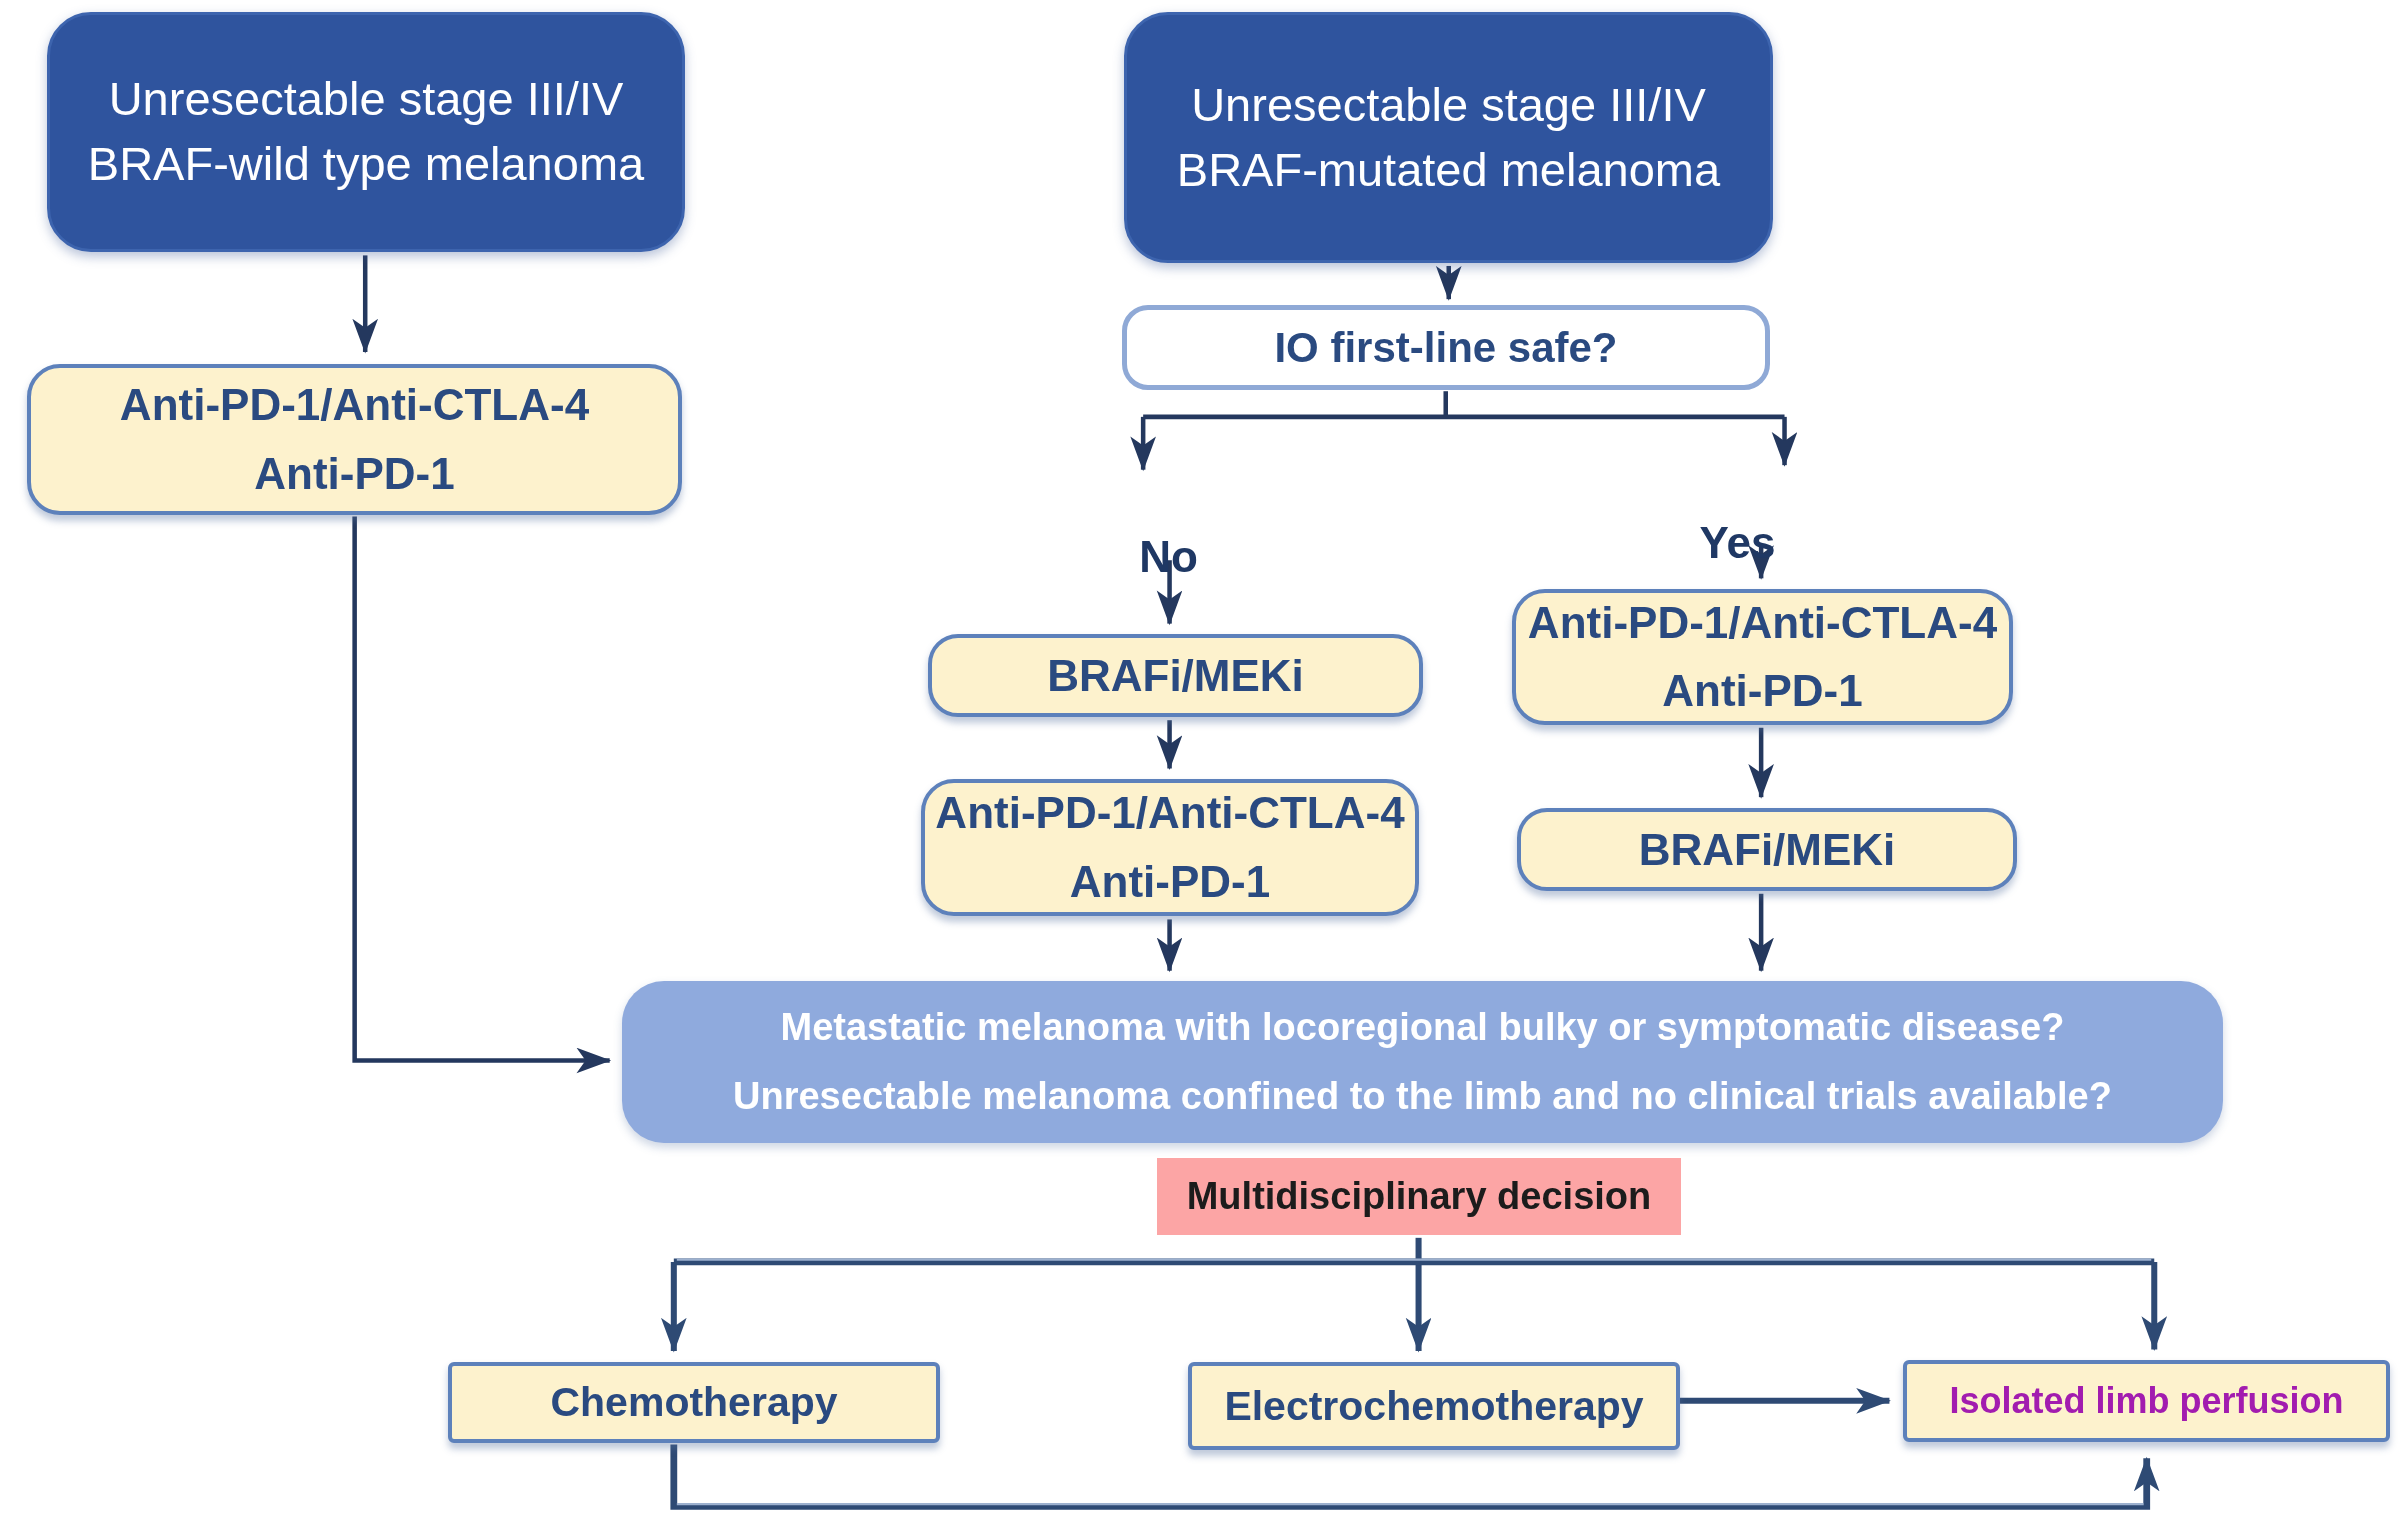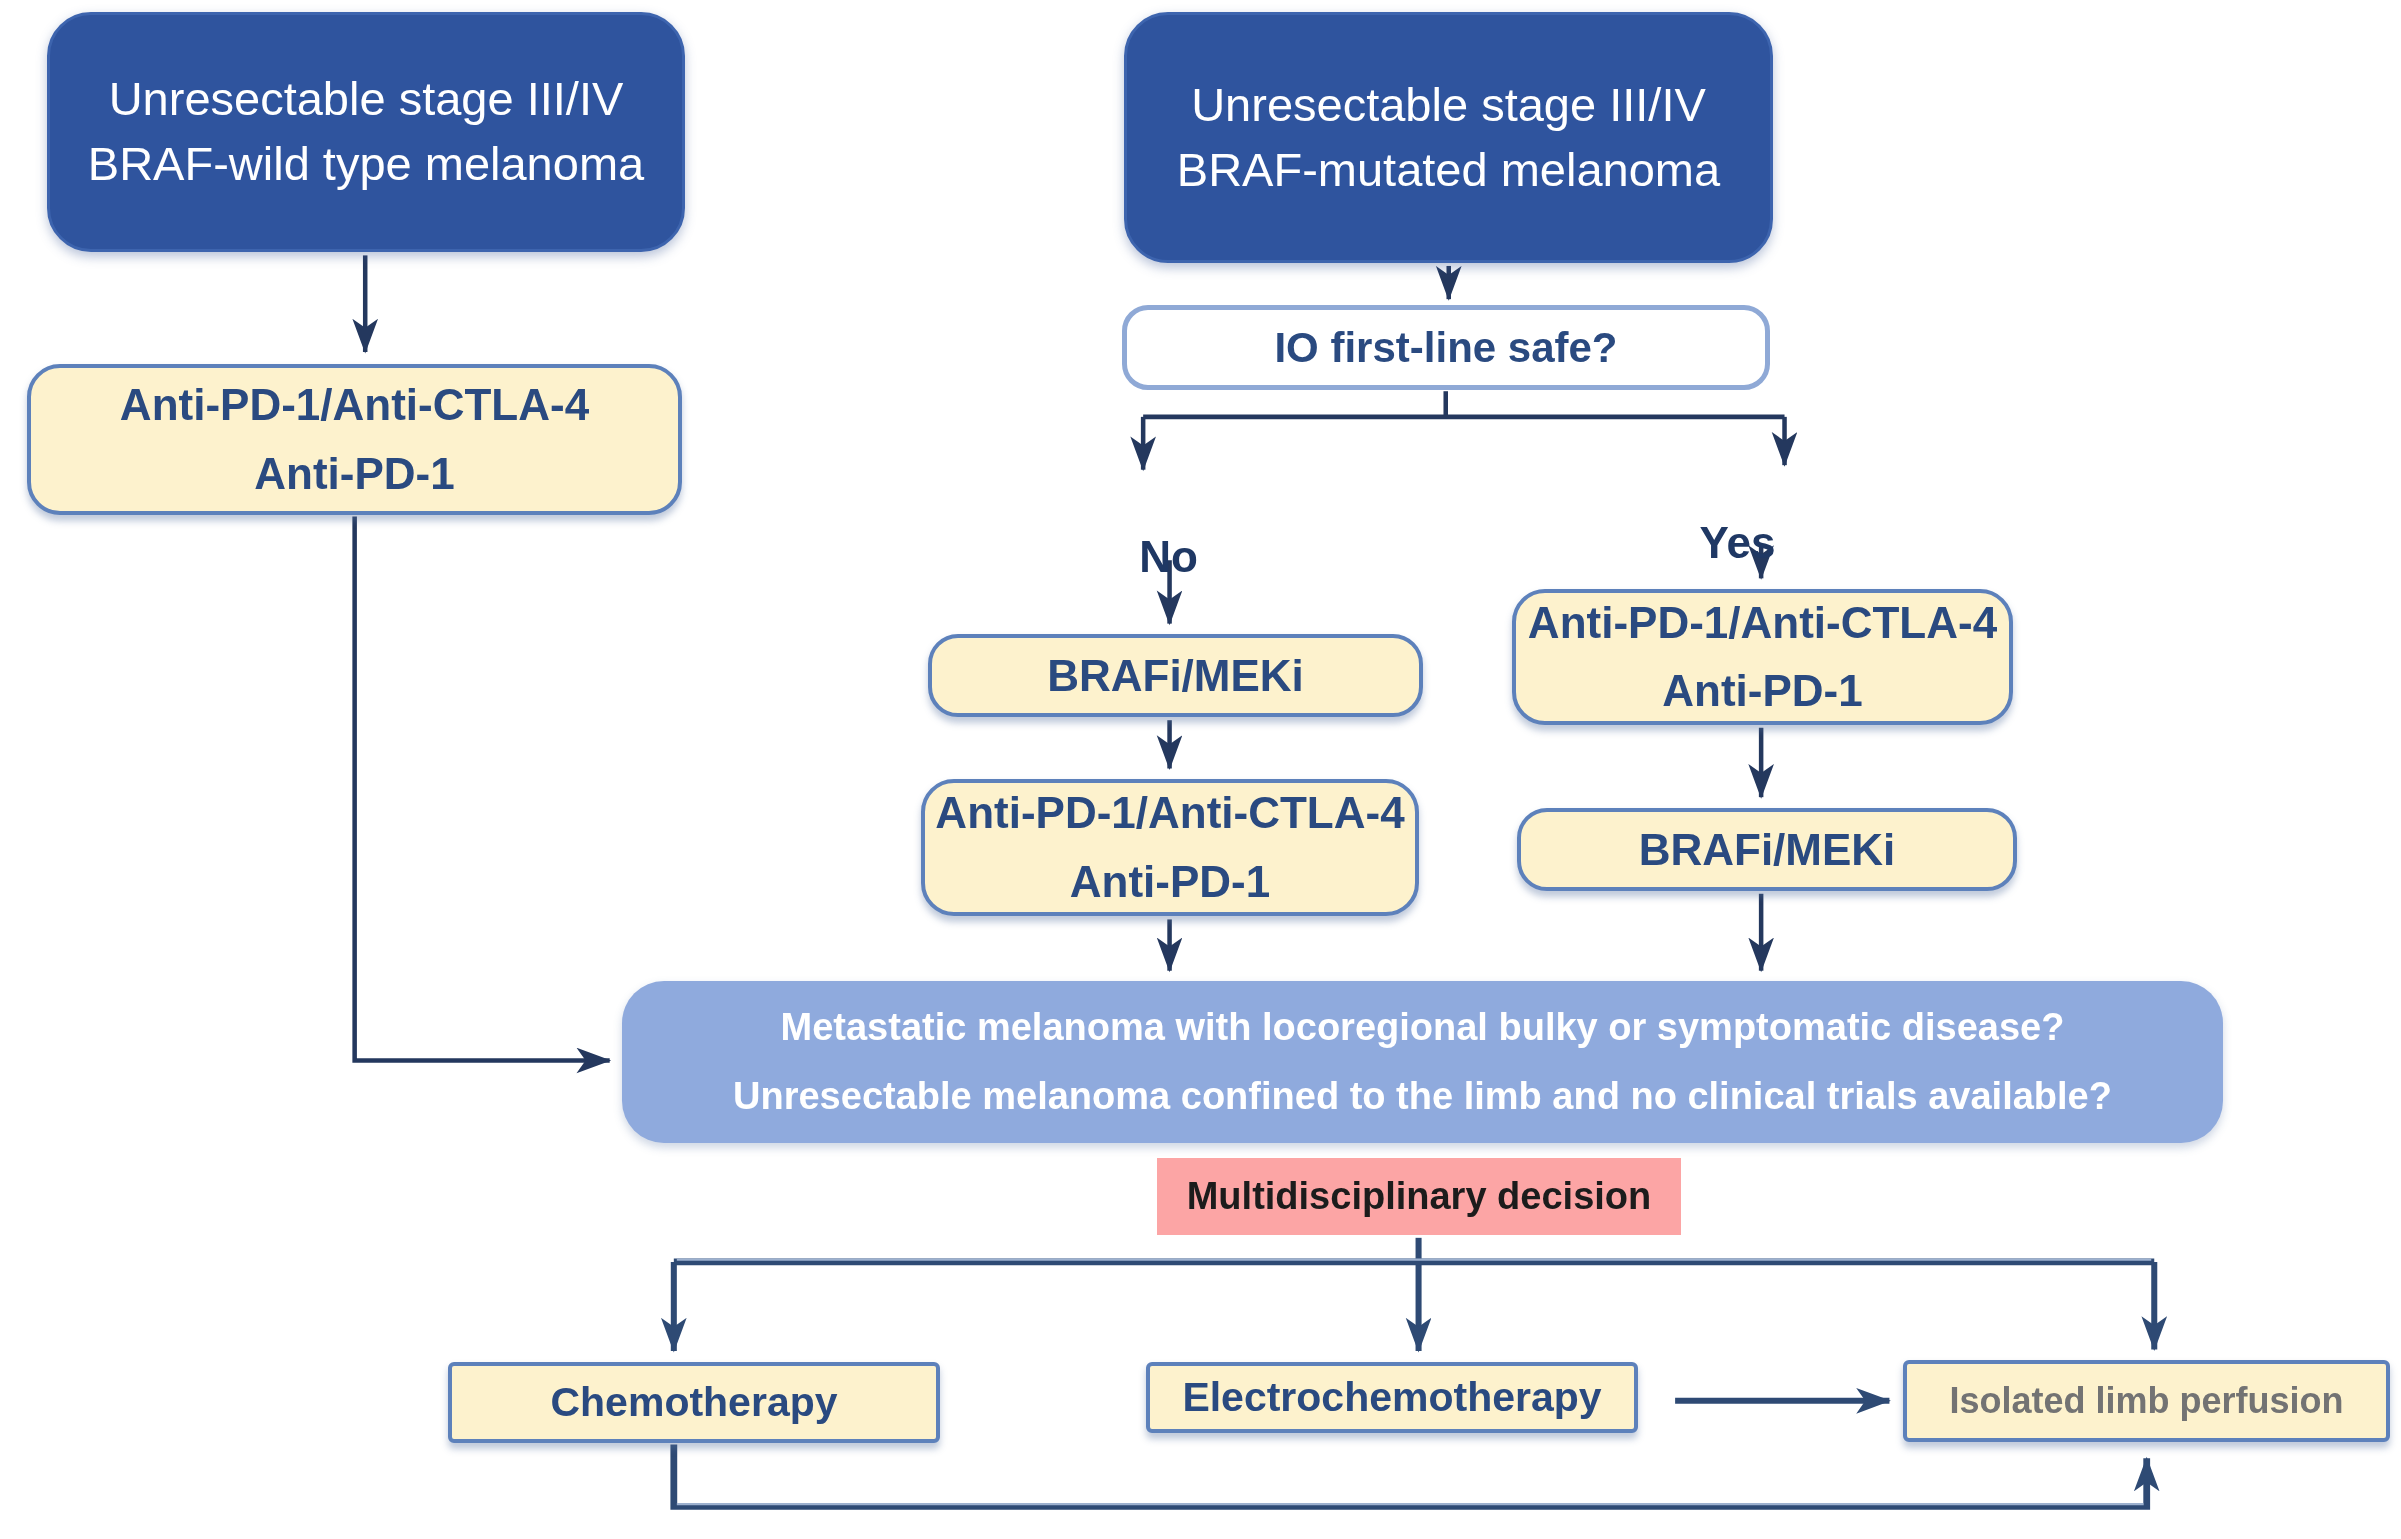--- a/index.html
+++ b/index.html
@@ -83,21 +83,21 @@
     font-size: 38px;
     font-weight: 700;
   }
   .outcome-box {
     border-radius: 6px;
     font-size: 41px;
   }
   .outcome-bold {
     font-size: 36px;
     font-weight: 700;
-    color: #737373;
+    color: #a21caf;
   }
   .branch-label {
     color: #1f3864;
     font-size: 44px;
     font-weight: 600;
     background: transparent;
     margin-top: 39px;
   }
 </style>
 </head>
@@ -196,21 +196,21 @@
   </div>
 
   <div class="node decision-box" style="left:1157px; top:1158px; width:524px; height:77px;">
     <div>Multidisciplinary decision</div>
   </div>
 
   <div class="node yellow-box outcome-box" style="left:448px; top:1362px; width:492px; height:81px;">
     <div>Chemotherapy</div>
   </div>
 
-  <div class="node yellow-box outcome-box" style="left:1146px; top:1362px; width:492px; height:71px;">
+  <div class="node yellow-box outcome-box" style="left:1188px; top:1362px; width:492px; height:88px;">
     <div>Electrochemotherapy</div>
   </div>
 
   <div class="node yellow-box outcome-box outcome-bold" style="left:1903px; top:1360px; width:487px; height:82px;">
     <div>Isolated limb perfusion</div>
   </div>
 
 </div>
 
 

